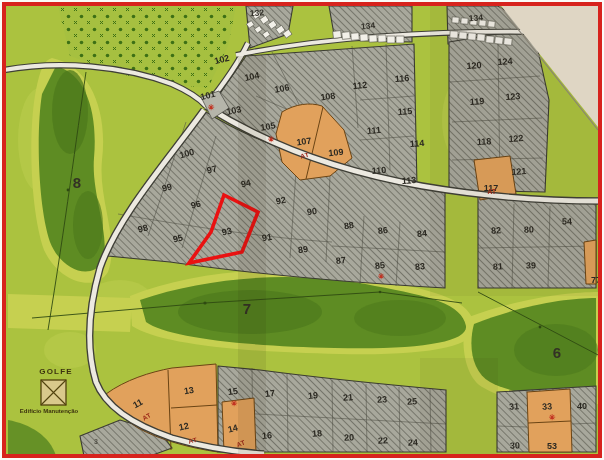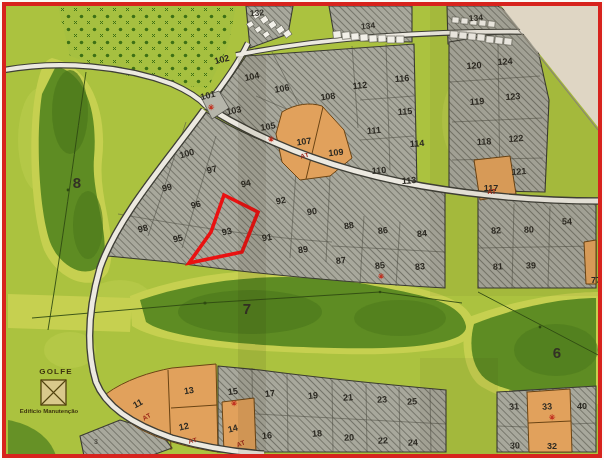--- a/index.html
+++ b/index.html
@@ -266,21 +266,21 @@
       <span class="lbl lot" style="left: 412px; top: 402px; transform: translate(-50%, -50%) rotate(-3deg);">25</span>
       <span class="lbl lot" style="left: 267px; top: 436px; transform: translate(-50%, -50%) rotate(-5deg);">16</span>
       <span class="lbl lot" style="left: 317px; top: 434px; transform: translate(-50%, -50%) rotate(-4deg);">18</span>
       <span class="lbl lot" style="left: 349px; top: 438px; transform: translate(-50%, -50%) rotate(-3deg);">20</span>
       <span class="lbl lot" style="left: 383px; top: 441px; transform: translate(-50%, -50%) rotate(-2deg);">22</span>
       <span class="lbl lot" style="left: 413px; top: 443px; transform: translate(-50%, -50%) rotate(-2deg);">24</span>
       <span class="lbl lot" style="left: 514px; top: 407px; transform: translate(-50%, -50%) rotate(-3deg);">31</span>
       <span class="lbl lot" style="left: 547px; top: 407px; transform: translate(-50%, -50%) rotate(-3deg);">33</span>
       <span class="lbl lot" style="left: 582px; top: 406px; transform: translate(-50%, -50%) rotate(0deg);">40</span>
       <span class="lbl lot" style="left: 515px; top: 446px; transform: translate(-50%, -50%) rotate(-2deg);">30</span>
-      <span class="lbl lot" style="left: 552px; top: 446px; transform: translate(-50%, -50%) rotate(0deg);">32</span>
+      <span class="lbl lot" style="left: 552px; top: 446px; transform: translate(-50%, -50%) rotate(0deg);">53</span>
       <span class="lbl small" style="left: 96px; top: 441px; transform: translate(-50%, -50%) rotate(0deg);">3</span>
       <span class="lbl hole" style="left: 77px; top: 182px; transform: translate(-50%, -50%) rotate(0deg);">8</span>
       <span class="lbl hole" style="left: 247px; top: 308px; transform: translate(-50%, -50%) rotate(0deg);">7</span>
       <span class="lbl hole" style="left: 557px; top: 352px; transform: translate(-50%, -50%) rotate(0deg);">6</span>
       <span class="lbl at" style="left: 147px; top: 417px; transform: translate(-50%, -50%) rotate(-30deg);">AT</span>
       <span class="lbl at" style="left: 193px; top: 441px; transform: translate(-50%, -50%) rotate(-15deg);">AT</span>
       <span class="lbl at" style="left: 241px; top: 444px; transform: translate(-50%, -50%) rotate(-20deg);">AT</span>
       <span class="lbl at" style="left: 305px; top: 156px; transform: translate(-50%, -50%) rotate(-15deg);">AT</span>
       <span class="lbl at" style="left: 492px; top: 192px; transform: translate(-50%, -50%) rotate(0deg);">AT</span>
       <span class="lbl mark" style="left: 211px; top: 108px; transform: translate(-50%, -50%) rotate(0deg);">✳</span>

